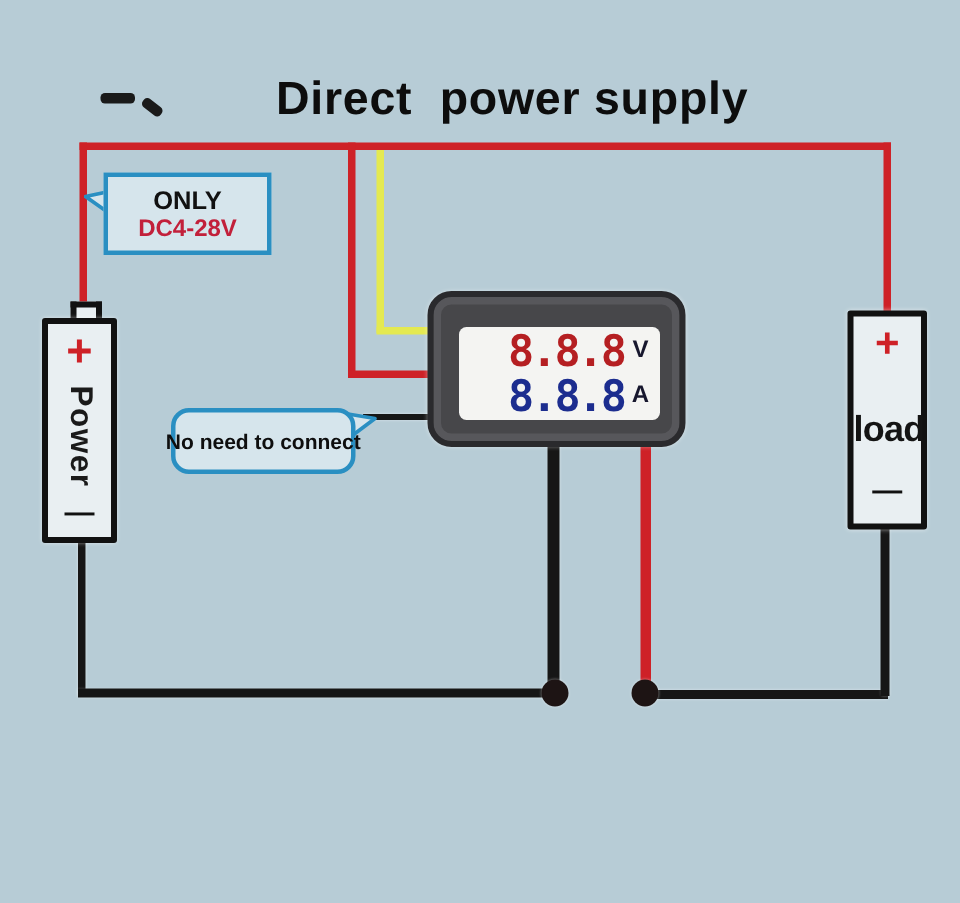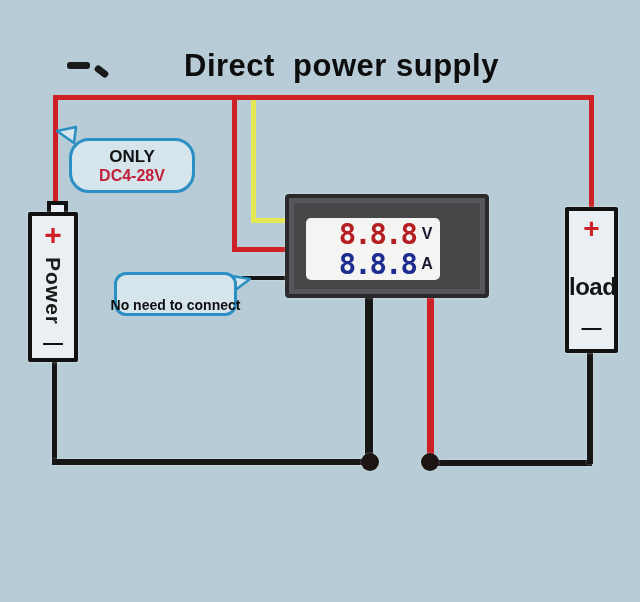--- a/index.html
+++ b/index.html
@@ -32,38 +32,38 @@
              border-radius:2px;box-shadow:0 0 3px rgba(255,255,255,.5);}
   .nub{position:absolute;left:47px;top:201px;width:21px;height:14px;background:var(--component-fill);
        border:4px solid var(--component-border);border-bottom:none;}
   .plus{position:absolute;top:2px;left:0;right:0;text-align:center;font-size:30px;font-weight:700;color:var(--wire-red);}
   .minus{position:absolute;bottom:4px;left:0;right:0;text-align:center;font-size:20px;font-weight:700;color:#111;}
   .rot-label{position:absolute;left:50%;top:53%;transform:translate(-50%,-50%) rotate(90deg);
              font-size:21px;font-weight:700;color:#1a1a1a;white-space:nowrap;letter-spacing:1px;}
   .load-label{position:absolute;left:0;right:0;top:62px;text-align:left;font-size:24px;font-weight:700;color:#141414;letter-spacing:-.5px;}
 
   
-  .meter{position:absolute;left:285px;top:194px;width:204px;height:104px;background:var(--meter-frame);
-         border:4px solid var(--meter-frame-border);border-radius:4px;
+  .meter{position:absolute;left:285px;top:194px;width:172px;height:104px;background:var(--meter-frame);
+         border:4px solid var(--meter-frame-border);border-radius:16px;
          box-shadow:inset 0 0 0 5px rgba(130,130,136,.28),0 0 3px rgba(255,255,255,.4);padding-left:16px;}
   .display{position:absolute;left:17px;top:20px;width:134px;height:62px;background:var(--display-bg);
            border-radius:5px;display:flex;flex-direction:column;justify-content:center;}
   .disp-row{height:30px;display:flex;align-items:center;justify-content:flex-end;padding-right:5px;}
   .digits{font-family:"DejaVu Sans Mono",monospace;font-weight:700;font-size:29px;line-height:1;letter-spacing:-2px;}
   .volt .digits{color:var(--digit-red);}
   .amp .digits{color:var(--digit-blue);}
   .unit{width:16px;text-align:center;font-size:16px;font-weight:700;color:var(--unit-color);margin-left:3px;}
 
   
   .bubble{position:absolute;background:var(--bubble-fill);border:3px solid var(--bubble-border);
           display:flex;flex-direction:column;align-items:center;justify-content:center;}
-  .bubble-only{left:69px;top:138px;width:126px;height:55px;border-radius:20px;}
+  .bubble-only{left:69px;top:115px;width:112px;height:55px;border-radius:0;}
   .only-l1{font-size:17px;font-weight:700;color:#111;line-height:1.2;}
   .only-l2{font-size:16px;font-weight:700;color:var(--accent-red-text);line-height:1.1;}
-  .bubble-nnc{left:114px;top:272px;width:123px;height:44px;border-radius:12px;justify-content:flex-end;}
+  .bubble-nnc{left:114px;top:272px;width:123px;height:44px;border-radius:12px;}
   .nnc-text{font-size:14px;font-weight:700;color:#0e0e0e;white-space:nowrap;}
   .tail{position:absolute;}
   .tail path{fill:var(--bubble-fill);stroke:var(--bubble-border);stroke-width:2.5;stroke-linejoin:round;}
 </style>
 </head>
 <body>
 
 <div class="canvas">
 
   <span class="sw-dash"></span>

